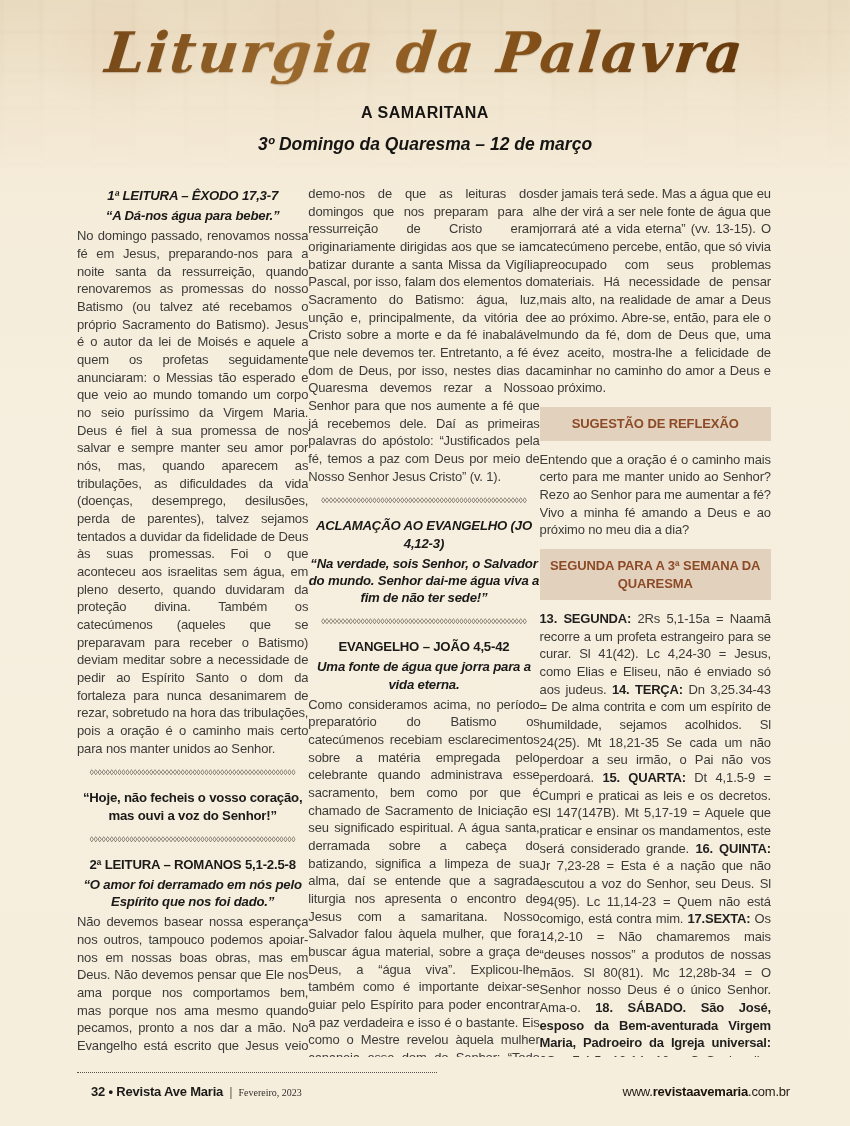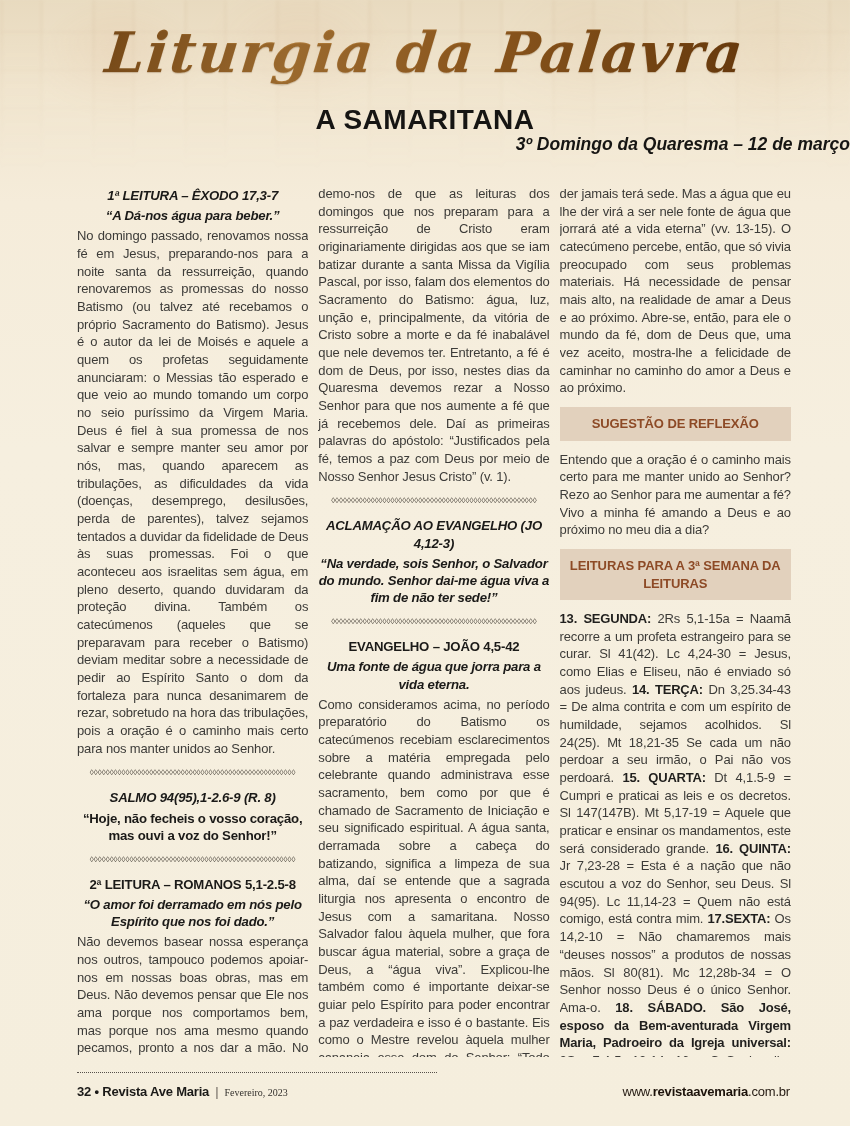--- a/index.html
+++ b/index.html
@@ -40,32 +40,32 @@
   @supports ((-webkit-background-clip:text)){
     .script-title{
       background:linear-gradient(105deg,#6e4112 5%,#b07c3a 35%,#9a6224 55%,#5e3208 95%);
       -webkit-background-clip:text;
       -webkit-text-fill-color:transparent;
     }
   }
   .headline{
     position:absolute;top:104px;left:0;right:0;
     text-align:center;
-    font-size:28px;font-weight:bold;
+    font-size:16px;font-weight:bold;
     letter-spacing:.5px;color:#161513;
   }
   .subheadline{
     position:absolute;top:134px;left:0;right:0;
-    text-align:right;
+    text-align:center;
     font-size:17.5px;font-weight:bold;font-style:italic;
     color:#161513;
   }
   .columns{
     position:absolute;top:185px;left:77px;width:714px;height:872px;
-    display:flex;gap:10px;
+    display:flex;
   }
   .col{
     width:231.3px;height:100%;
     overflow:hidden;
     text-align:justify;
   }
   .body-text{
     font-size:13px;line-height:1.36;letter-spacing:-.15px;
     color:#3c3b38;
     margin:0 0 2px 0;
@@ -92,21 +92,21 @@
     padding:8px 6px;
     margin:10px 0 10px 0;
     letter-spacing:-.1px;
   }
   .seg-bold{font-weight:bold;color:#201f1d;letter-spacing:-.2px;}
   .footer-rule{
     position:absolute;left:77px;top:1072px;width:360px;height:0;
     border-top:1.5px dotted #56504a;
   }
   .footer{
-    position:absolute;left:77px;right:60px;top:1084px;
+    position:absolute;left:91px;right:60px;top:1084px;
     display:flex;justify-content:space-between;align-items:baseline;
     font-size:13px;color:#1b1a18;
   }
   .footer-left{display:flex;align-items:baseline;gap:6px;}
   .mag-name{font-weight:bold;letter-spacing:-.2px;}
   .pipe{color:#6b645c;font-weight:normal;}
   .issue-date{font-family:"Liberation Serif",serif;font-size:10px;color:#33302c;}
   .site{letter-spacing:-.2px;color:#241a12;}
   .site b{font-weight:bold;color:#1c120a;}
 </style>
@@ -121,21 +121,20 @@
   <div class="headline">A SAMARITANA</div>
   <div class="subheadline">3º Domingo da Quaresma – 12 de março</div>
 
   <div class="columns">
 
     <div class="col">
       <div class="sec-title italic">1ª LEITURA – ÊXODO 17,3-7</div>
       <div class="sec-quote italic">“A Dá-nos água para beber.”</div>
       <p class="body-text">No domingo passado, renovamos nossa fé em Jesus, preparando-nos para a noite santa da ressurreição, quando renovaremos as promessas do nosso Batismo (ou talvez até recebamos o próprio Sacramento do Batismo). Jesus é o autor da lei de Moisés e aquele a quem os profetas seguidamente anunciaram: o Messias tão esperado e que veio ao mundo tomando um corpo no seio puríssimo da Virgem Maria. Deus é fiel à sua promessa de nos salvar e sempre manter seu amor por nós, mas, quando aparecem as tribulações, as dificuldades da vida (doenças, desemprego, desilusões, perda de parentes), talvez sejamos tentados a duvidar da fidelidade de Deus às suas promessas. Foi o que aconteceu aos israelitas sem água, em pleno deserto, quando duvidaram da proteção divina. Também os catecúmenos (aqueles que se preparavam para receber o Batismo) deviam meditar sobre a necessidade de pedir ao Espírito Santo o dom da fortaleza para nunca desanimarem de rezar, sobretudo na hora das tribulações, pois a oração é o caminho mais certo para nos manter unidos ao Senhor.</p>
       <div class="divider">◊◊◊◊◊◊◊◊◊◊◊◊◊◊◊◊◊◊◊◊◊◊◊◊◊◊◊◊◊◊◊◊◊◊◊◊◊◊◊◊◊◊◊◊◊◊◊◊◊◊◊◊</div>
-      <div class="sec-title italic">SALMO 94(95),1-2.6-9 (R. 8)</div>
       <div class="sec-quote">“Hoje, não fecheis o vosso coração, mas ouvi a voz do Senhor!”</div>
       <div class="divider">◊◊◊◊◊◊◊◊◊◊◊◊◊◊◊◊◊◊◊◊◊◊◊◊◊◊◊◊◊◊◊◊◊◊◊◊◊◊◊◊◊◊◊◊◊◊◊◊◊◊◊◊</div>
       <div class="sec-title">2ª LEITURA – ROMANOS 5,1-2.5-8</div>
       <div class="sec-quote italic">“O amor foi derramado em nós pelo Espírito que nos foi dado.”</div>
       <p class="body-text">Não devemos basear nossa esperança nos outros, tampouco podemos apoiar-nos em nossas boas obras, mas em Deus. Não devemos pensar que Ele nos ama porque nos comportamos bem, mas porque nos ama mesmo quando pecamos, pronto a nos dar a mão. No Evangelho está escrito que Jesus veio ao mundo para salvar os pecadores. Disse-nos Ele: “Os sãos não precisam de médico, mas os enfermos; não vim chamar os justos, mas os pecadores” (Mc 2,17). Recor-</p>
     </div>
 
     <div class="col">
       <p class="body-text">demo-nos de que as leituras dos domingos que nos preparam para a ressurreição de Cristo eram originariamente dirigidas aos que se iam batizar durante a santa Missa da Vigília Pascal, por isso, falam dos elementos do Sacramento do Batismo: água, luz, unção e, principalmente, da vitória de Cristo sobre a morte e da fé inabalável que nele devemos ter. Entretanto, a fé é dom de Deus, por isso, nestes dias da Quaresma devemos rezar a Nosso Senhor para que nos aumente a fé que já recebemos dele. Daí as primeiras palavras do apóstolo: “Justificados pela fé, temos a paz com Deus por meio de Nosso Senhor Jesus Cristo” (v. 1).</p>
       <div class="divider">◊◊◊◊◊◊◊◊◊◊◊◊◊◊◊◊◊◊◊◊◊◊◊◊◊◊◊◊◊◊◊◊◊◊◊◊◊◊◊◊◊◊◊◊◊◊◊◊◊◊◊◊</div>
@@ -144,21 +143,21 @@
       <div class="divider">◊◊◊◊◊◊◊◊◊◊◊◊◊◊◊◊◊◊◊◊◊◊◊◊◊◊◊◊◊◊◊◊◊◊◊◊◊◊◊◊◊◊◊◊◊◊◊◊◊◊◊◊</div>
       <div class="sec-title">EVANGELHO – JOÃO 4,5-42</div>
       <div class="sec-quote italic">Uma fonte de água que jorra para a vida eterna.</div>
       <p class="body-text">Como consideramos acima, no período preparatório do Batismo os catecúmenos recebiam esclarecimentos sobre a matéria empregada pelo celebrante quando administrava esse sacramento, bem como por que é chamado de Sacramento de Iniciação e seu significado espiritual. A água santa, derramada sobre a cabeça do batizando, significa a limpeza de sua alma, daí se entende que a sagrada liturgia nos apresenta o encontro de Jesus com a samaritana. Nosso Salvador falou àquela mulher, que fora buscar água material, sobre a graça de Deus, a “água viva”. Explicou-lhe também como é importante deixar-se guiar pelo Espírito para poder encontrar a paz verdadeira e isso é o bastante. Eis como o Mestre revelou àquela mulher cananeia esse dom do Senhor: “Todo aquele que beber desta água [material] tornará a ter sede, mas quem beber da água que eu lhe</p>
     </div>
 
     <div class="col">
       <p class="body-text">der jamais terá sede. Mas a água que eu lhe der virá a ser nele fonte de água que jorrará até a vida eterna” (vv. 13-15). O catecúmeno percebe, então, que só vivia preocupado com seus problemas materiais. Há necessidade de pensar mais alto, na realidade de amar a Deus e ao próximo. Abre-se, então, para ele o mundo da fé, dom de Deus que, uma vez aceito, mostra-lhe a felicidade de caminhar no caminho do amor a Deus e ao próximo.</p>
       <div class="tan-box">SUGESTÃO DE REFLEXÃO</div>
       <p class="body-text">Entendo que a oração é o caminho mais certo para me manter unido ao Senhor? Rezo ao Senhor para me aumentar a fé? Vivo a minha fé amando a Deus e ao próximo no meu dia a dia?</p>
-      <div class="tan-box">LEITURAS PARA A 3ª SEMANA DA LEITURAS</div>
+      <div class="tan-box">SEGUNDA PARA A 3ª SEMANA DA QUARESMA</div>
       <p class="body-text"><span class="seg-bold">13. SEGUNDA:</span><span> 2Rs 5,1-15a = Naamã recorre a um profeta estrangeiro para se curar. Sl 41(42). Lc 4,24-30 = Jesus, como Elias e Eliseu, não é enviado só aos judeus. </span><span class="seg-bold">14. TERÇA:</span><span> Dn 3,25.34-43 = De alma contrita e com um espírito de humildade, sejamos acolhidos. Sl 24(25). Mt 18,21-35 Se cada um não perdoar a seu irmão, o Pai não vos perdoará. </span><span class="seg-bold">15. QUARTA:</span><span> Dt 4,1.5-9 = Cumpri e praticai as leis e os decretos. Sl 147(147B). Mt 5,17-19 = Aquele que praticar e ensinar os mandamentos, este será considerado grande. </span><span class="seg-bold">16. QUINTA:</span><span> Jr 7,23-28 = Esta é a nação que não escutou a voz do Senhor, seu Deus. Sl 94(95). Lc 11,14-23 = Quem não está comigo, está contra mim. </span><span class="seg-bold">17.SEXTA:</span><span> Os 14,2-10 = Não chamaremos mais “deuses nossos” a produtos de nossas mãos. Sl 80(81). Mc 12,28b-34 = O Senhor nosso Deus é o único Senhor. Ama-o. </span><span class="seg-bold">18. SÁBADO. São José, esposo da Bem-aventurada Virgem Maria, Padroeiro da Igreja universal:</span><span> 2Sm 7,4-5a.12-14a.16 = O Senhor lhe dará o trono de Davi. Sl 88(89). Rm 4,13.16-18.22 = Contra toda a humana esperança, ele firmou-se na fé. Mt 1;16.18-21.24a = José fez conforme o anjo do Senhor havia mandado.</span></p>
     </div>
 
   </div>
 
   <div class="footer-rule"></div>
 
   <div class="footer">
     <div class="footer-left">
       <span class="mag-name">32 • Revista Ave Maria</span>

